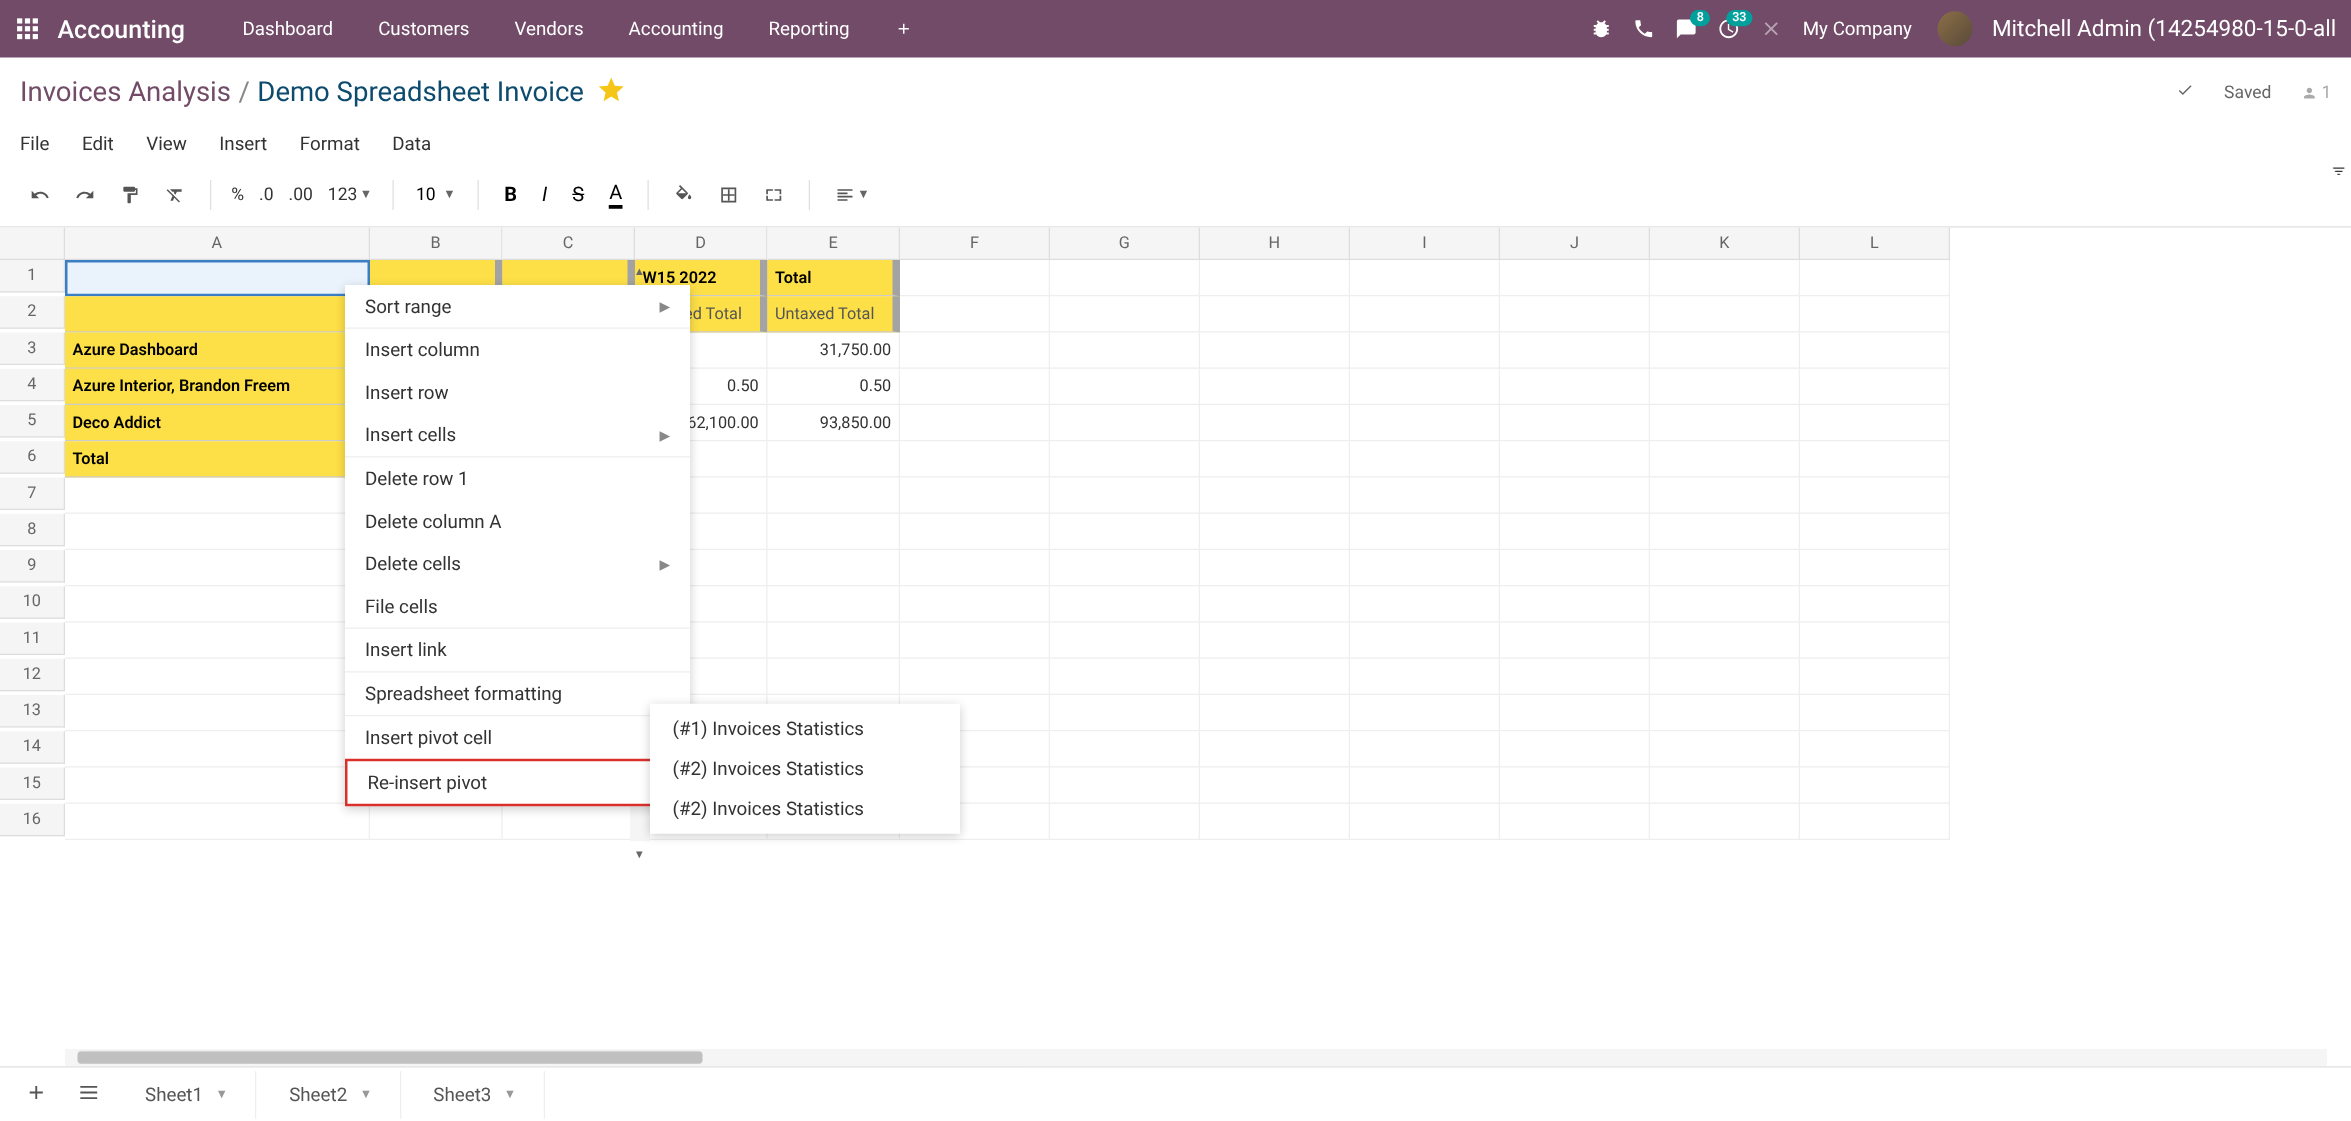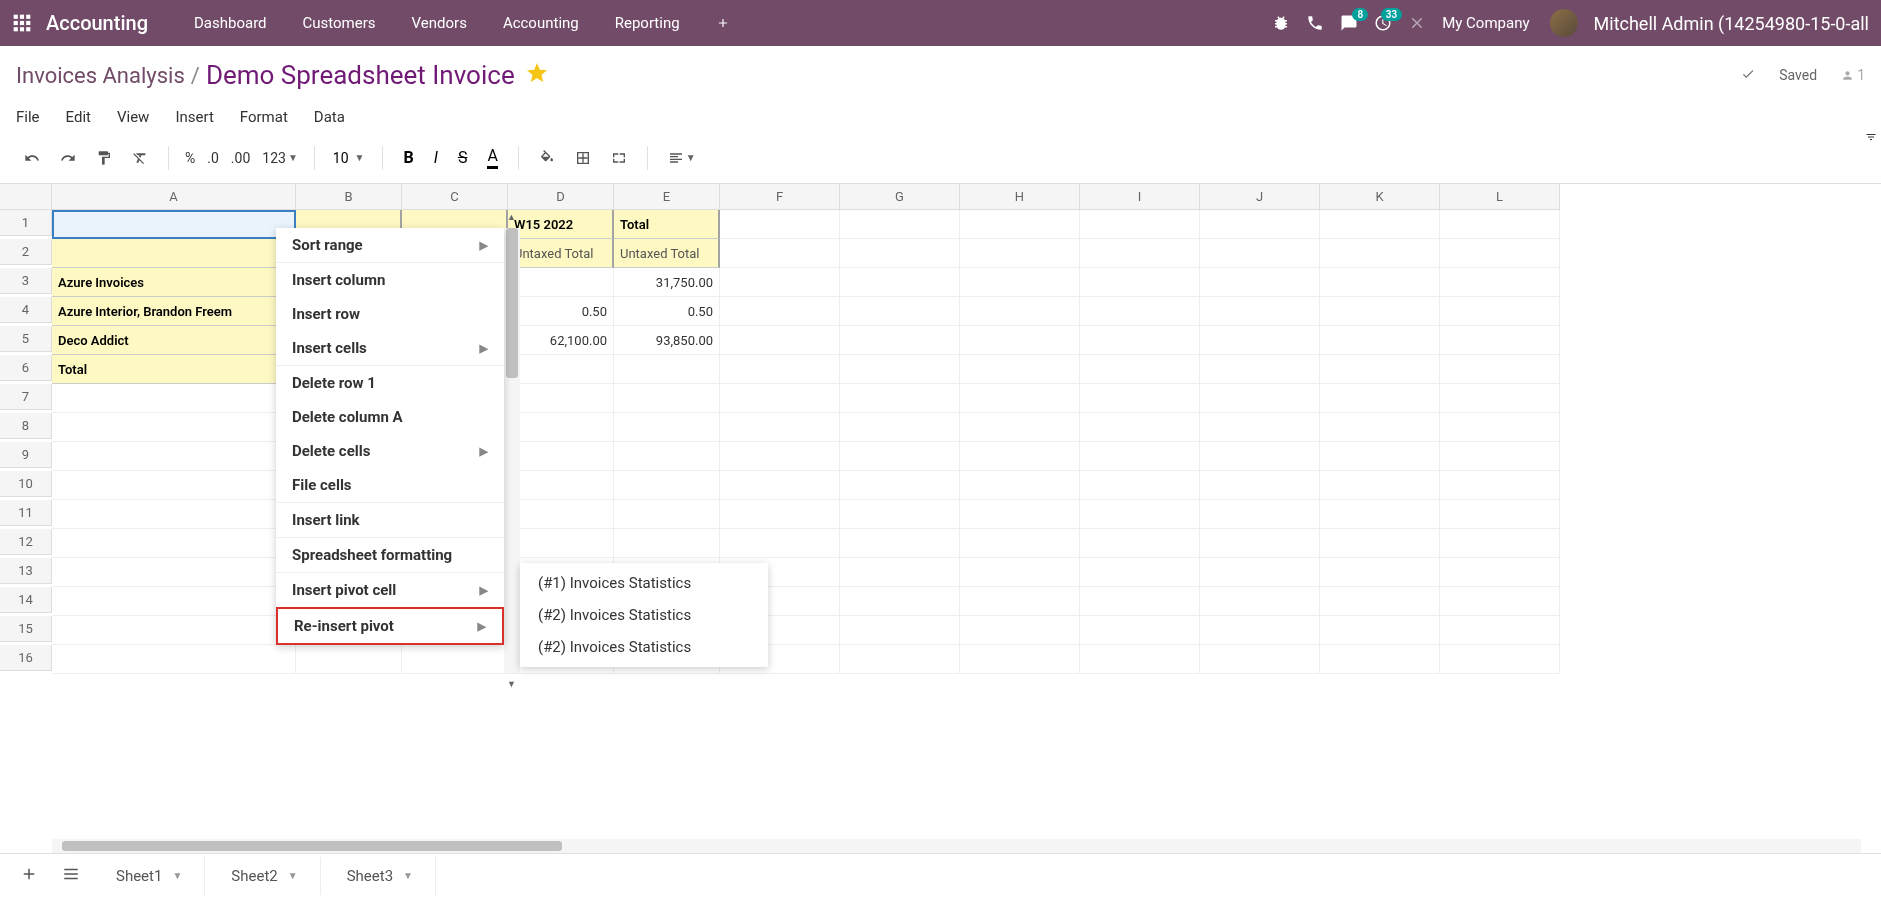--- a/index.html
+++ b/index.html
@@ -18,21 +18,21 @@
 .nav-icon svg { fill: #fff; }
 .badge { position: absolute; top: -6px; right: -10px; background: #00A09D; color: #fff; font-size: 10px; padding: 1px 5px; border-radius: 8px; font-weight: 600; }
 .company { font-size: 15px; cursor: pointer; }
 .avatar { width: 28px; height: 28px; border-radius: 50%; background: linear-gradient(135deg,#8b6f47,#5a4a3a); margin-left: 4px; }
 .username { font-size: 18px; white-space: nowrap; }
 
 
 .breadcrumb-row { display: flex; align-items: center; padding: 14px 16px 10px; }
 .bc-link { color: #714B67; font-size: 22px; cursor: pointer; }
 .bc-sep { color: #888; font-size: 22px; margin: 0 6px; }
-.bc-current { color: #701a75; font-size: 26px; }
+.bc-current { color: #0c4a6e; font-size: 22px; }
 .star { margin-left: 10px; cursor: pointer; }
 .star svg { width: 24px; height: 24px; fill: #f5c518; }
 .bc-right { margin-left: auto; display: flex; align-items: center; gap: 24px; color: #666; font-size: 14px; }
 .check svg { width: 14px; fill: #666; }
 .user-count { display: flex; align-items: center; gap: 3px; color: #aaa; }
 .user-count svg { width: 13px; fill: #aaa; }
 
 
 .menubar { display: flex; gap: 26px; padding: 8px 16px; border-bottom: 0; color: #333; font-size: 15px; }
 .menubar span { cursor: pointer; }
@@ -47,28 +47,28 @@
 .caret { font-size: 10px; color: #666; margin-left: 2px; }
 .color-underline { border-bottom: 3px solid #000; padding-bottom: 1px; }
 
 
 .sheet-wrap { position: relative; }
 .sheet { display: grid; grid-template-columns: 52px 244px 106px 106px 106px 106px repeat(7,120px); font-size: 13px; color: #333; user-select: none; }
 .col-hdr, .row-hdr { background: #f5f5f5; border-right: 1px solid #ddd; border-bottom: 1px solid #ddd; display: flex; align-items: center; justify-content: center; height: 26px; color: #666; }
 .corner { background: #f5f5f5; border-right: 1px solid #ddd; border-bottom: 1px solid #ddd; }
 .cell { border-right: 1px solid #eee; border-bottom: 1px solid #eee; height: 29px; padding: 0 6px; display: flex; align-items: center; overflow: hidden; white-space: nowrap; }
 .cell.sel { border: 2px solid #3a7fc4; background: #eaf3fb; }
-.cell.hdr { background: #fef9c3; color: #555; border-right: 2px solid #a3a3a3; border-bottom: 1px solid #ccc; }
+.cell.hdr { background: #fde047; color: #555; border-right: 6px solid #a3a3a3; border-bottom: 1px solid #ccc; }
 .cell.hdr.bold { font-weight: 600; color: #000; }
 .cell.num { justify-content: flex-end; }
 .cell.bold { font-weight: 600; }
 .row-hdr { justify-content: center; }
 
 
-.ctx-menu { position: absolute; top: 228px; left: 276px; width: 228px; background: #fff; box-shadow: 0 2px 8px rgba(0,0,0,0.2); z-index: 100; font-size: 15px; color: #333; font-weight: bold; }
+.ctx-menu { position: absolute; top: 228px; left: 276px; width: 276px; background: #fff; box-shadow: 0 2px 8px rgba(0,0,0,0.2); z-index: 100; font-size: 15px; color: #333; }
 .ctx-item { padding: 8px 16px; cursor: pointer; display: flex; align-items: center; justify-content: space-between; }
 .ctx-sep { height: 1px; background: #eee; margin: 0; }
 .ctx-arrow { font-size: 11px; color: #888; }
 .ctx-item.highlight { border: 2px solid #d9302c; }
 
 .submenu { position: absolute; top: 563px; left: 520px; width: 248px; background: #fff; box-shadow: 0 2px 8px rgba(0,0,0,0.2); z-index: 101; font-size: 15px; color: #333; padding: 4px 0; }
 .sub-item { padding: 7px 18px; cursor: pointer; }
 
 .vscroll { position: absolute; top: 228px; left: 504px; width: 16px; height: 445px; background: #f5f5f5; }
 .vthumb { position: absolute; top: 0; left: 2px; width: 12px; height: 150px; background: #c0c0c0; border-radius: 3px; }
@@ -294,21 +294,21 @@
   <div class="cell hdr">Untaxed Total</div>
   <div class="cell"></div>
       <div class="cell"></div>
       <div class="cell"></div>
       <div class="cell"></div>
       <div class="cell"></div>
       <div class="cell"></div>
       <div class="cell"></div>
 
   <div class="row-hdr">3</div>
-  <div class="cell hdr bold">Azure Invoices</div>
+  <div class="cell hdr bold">Azure Dashboard</div>
   <div class="cell"></div>
       <div class="cell"></div>
   <div class="cell num"></div>
   <div class="cell num">31,750.00</div>
   <div class="cell"></div>
       <div class="cell"></div>
       <div class="cell"></div>
       <div class="cell"></div>
       <div class="cell"></div>
       <div class="cell"></div>

